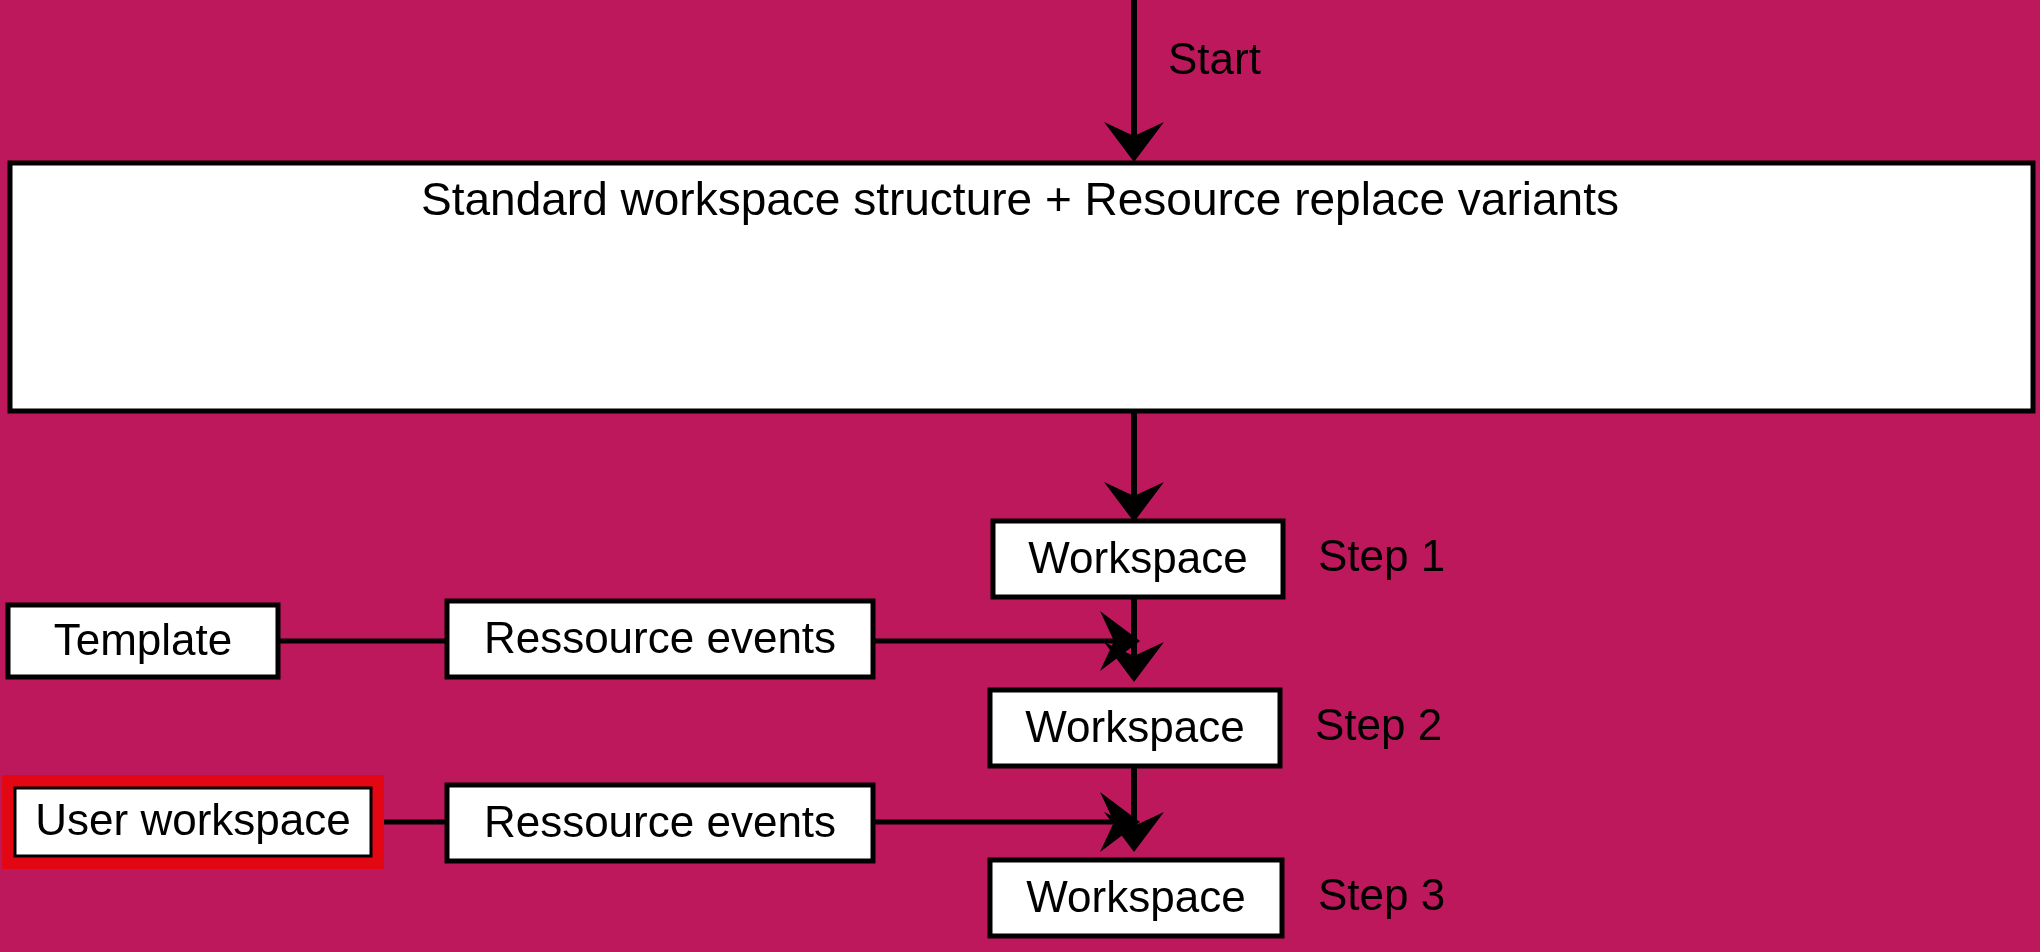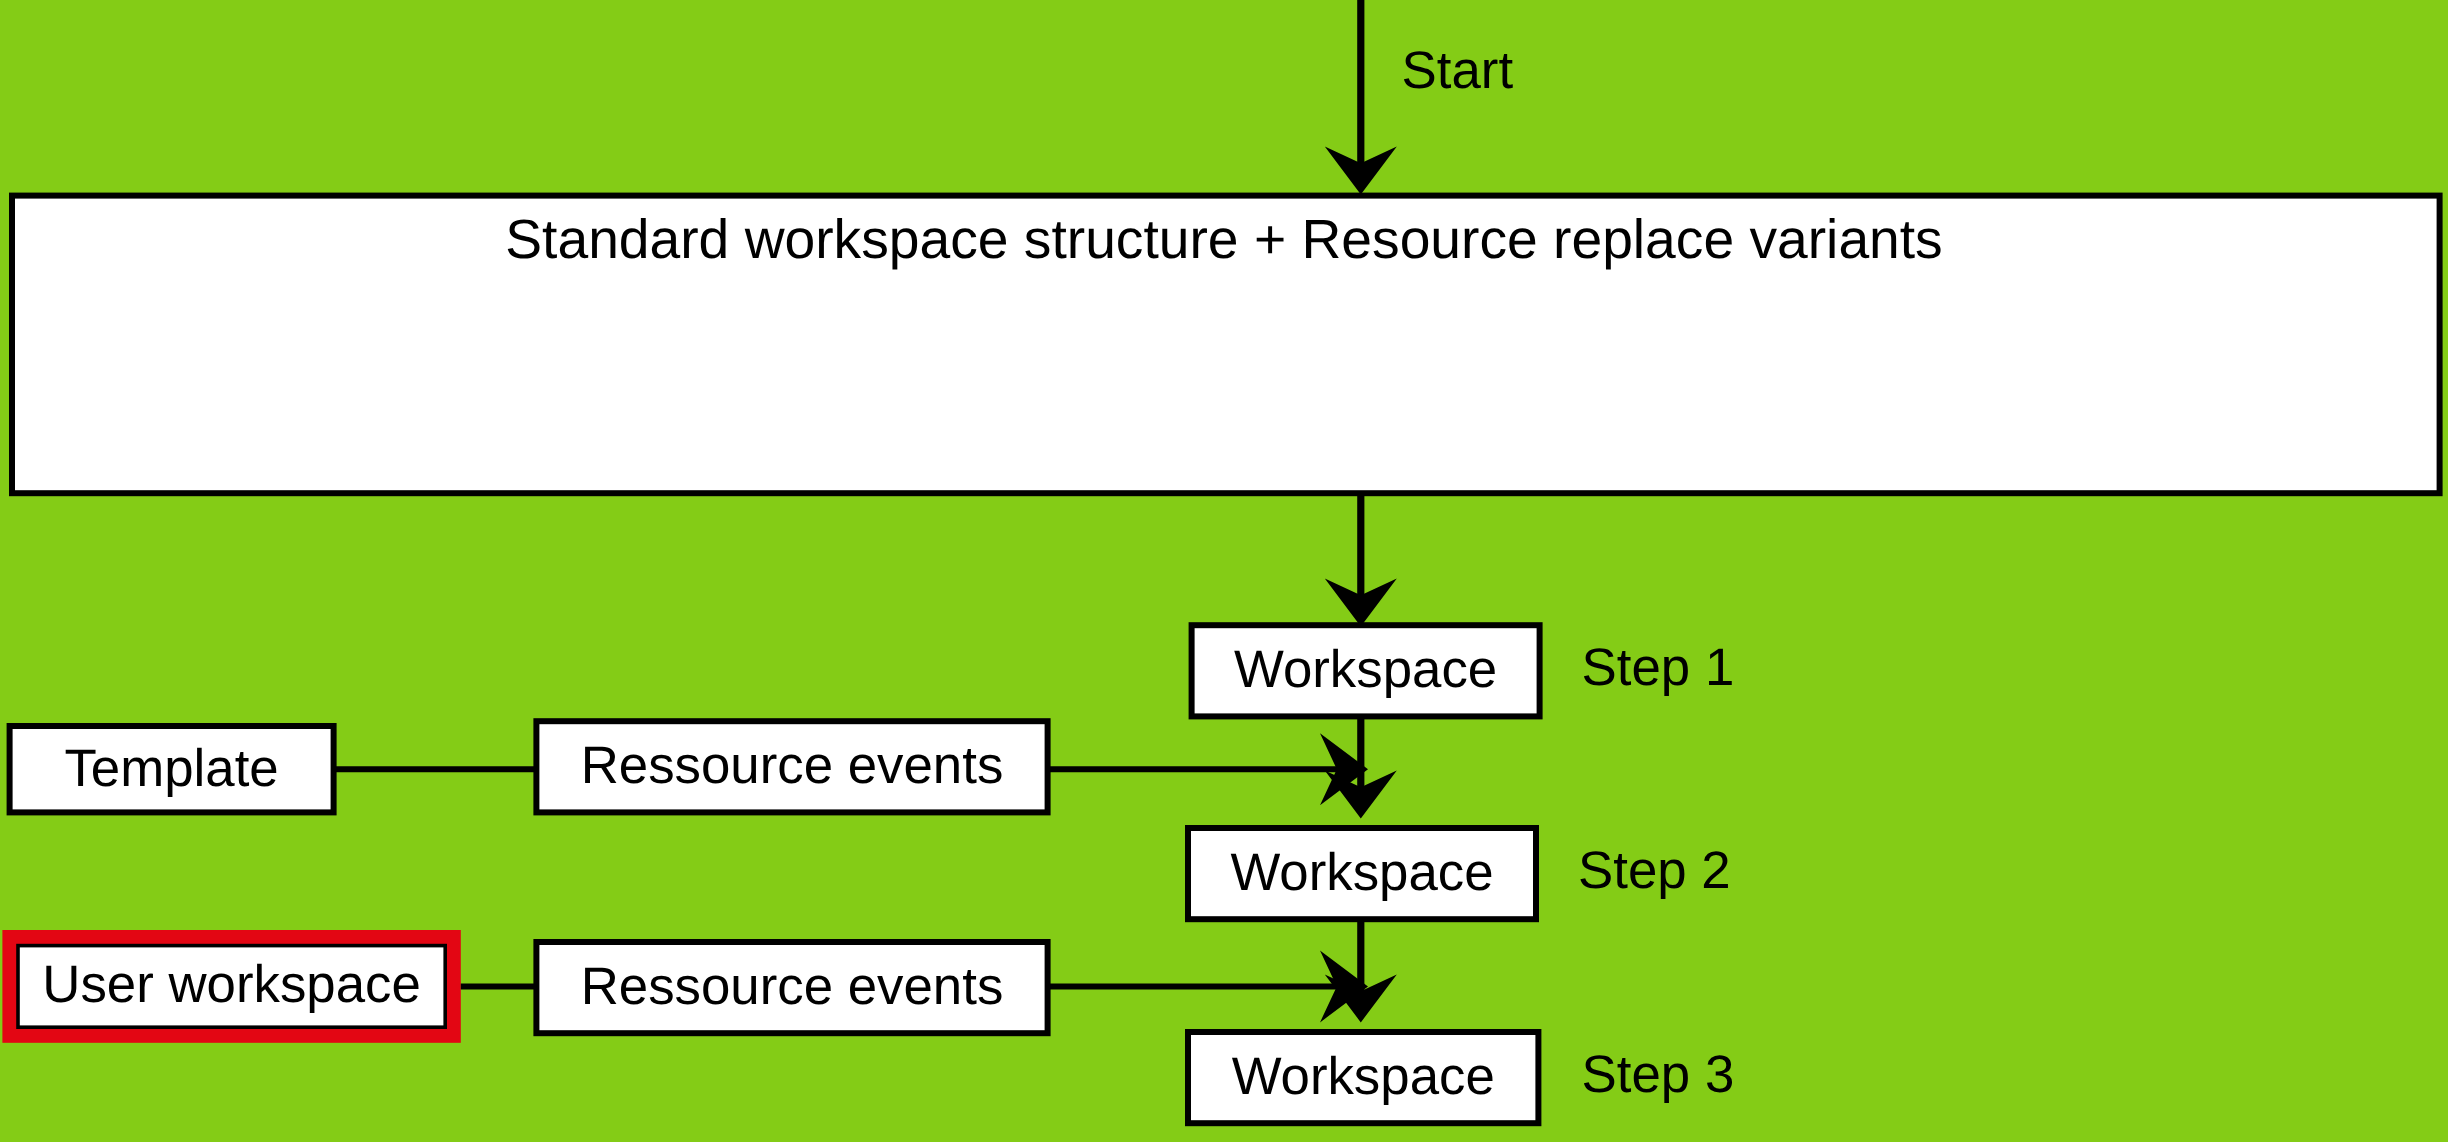--- a/index.html
+++ b/index.html
@@ -7,21 +7,21 @@
     padding: 0;
     background: #ffffff;
   }
   body {
     font-family: "Liberation Sans", sans-serif;
   }
   #canvas {
     position: relative;
     width: 2040px;
     height: 952px;
-    background: #84cc16;
+    background: #be185d;
     overflow: hidden;
   }
   #diagram-svg {
     position: absolute;
     top: 0;
     left: 0;
     width: 2040px;
     height: 952px;
   }
   .node-box {

